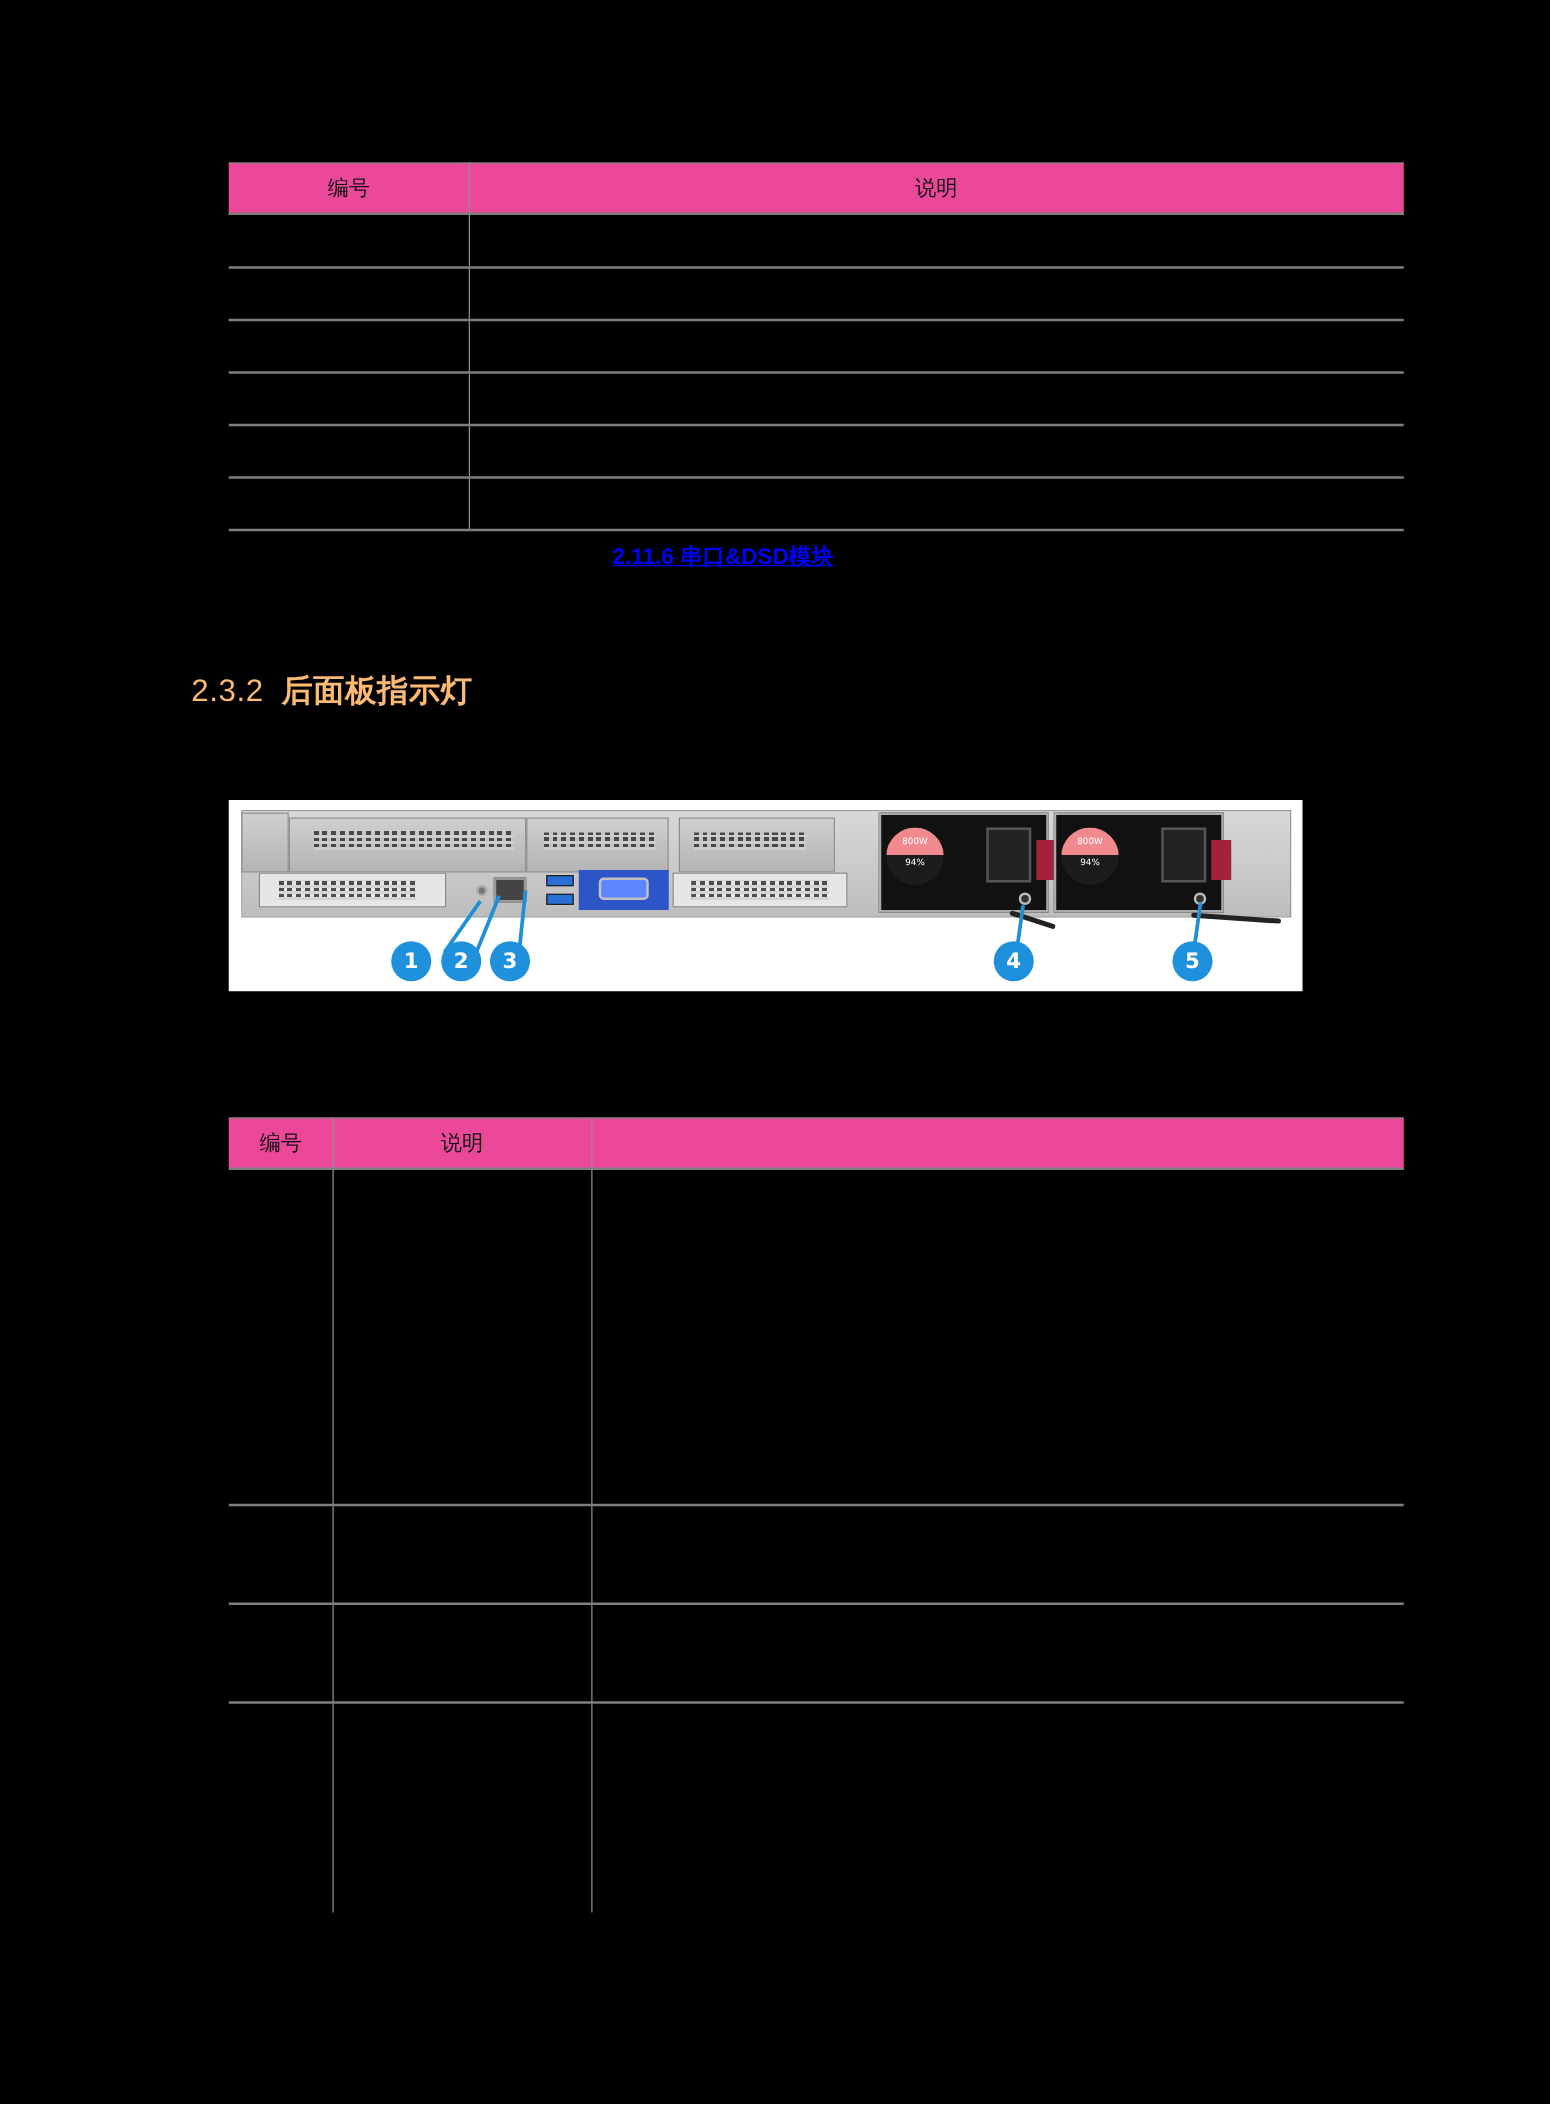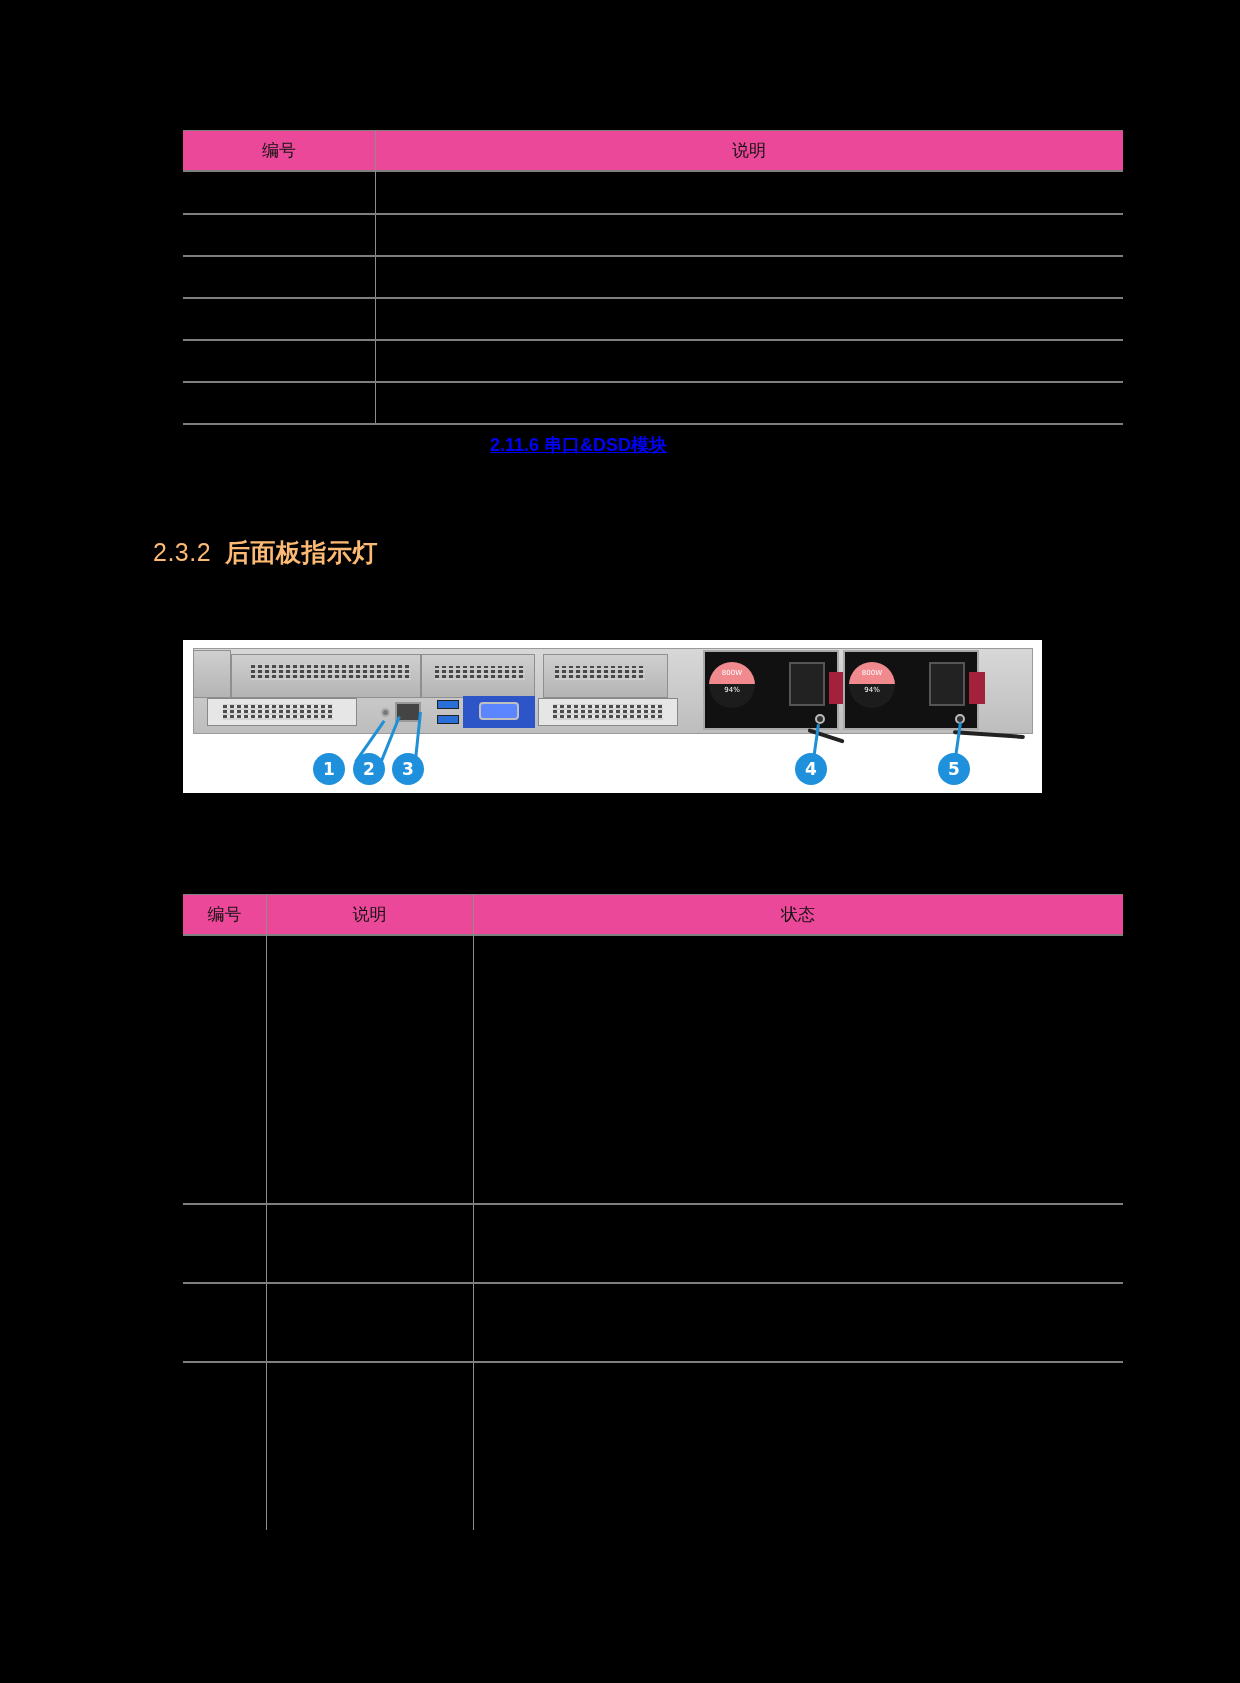--- a/index.html
+++ b/index.html
@@ -147,21 +147,20 @@
   <div class="callout" style="left:170px; top:113px;">2</div>
   <div class="callout" style="left:209px; top:113px;">3</div>
   <div class="callout" style="left:612px; top:113px;">4</div>
   <div class="callout" style="left:755px; top:113px;">5</div>
 </div>
 
 <div class="tbl" style="left:183px; top:894px; width:940px; height:636px;">
   <div class="hdr" style="width:940px;">
     <div class="hcell" style="left:0; width:83px;">编号</div>
     <div class="hcell" style="left:83px; width:207px;">说明</div>
-    <div class="hcell" style="left:290px; width:650px;">状态</div>
   </div>
   <div class="vline" style="left:83px; top:0; height:636px;"></div>
   <div class="vline" style="left:290px; top:0; height:636px;"></div>
   <div class="hline" style="left:0; top:309px; width:940px;"></div>
   <div class="hline" style="left:0; top:388px; width:940px;"></div>
   <div class="hline" style="left:0; top:467px; width:940px;"></div>
 
   <div class="cell-text" style="left:8px; top:54px;"></div>
   <div class="cell-text" style="left:92px; top:54px;"></div>
   <div class="cell-text" style="left:300px; top:54px;"></div>

